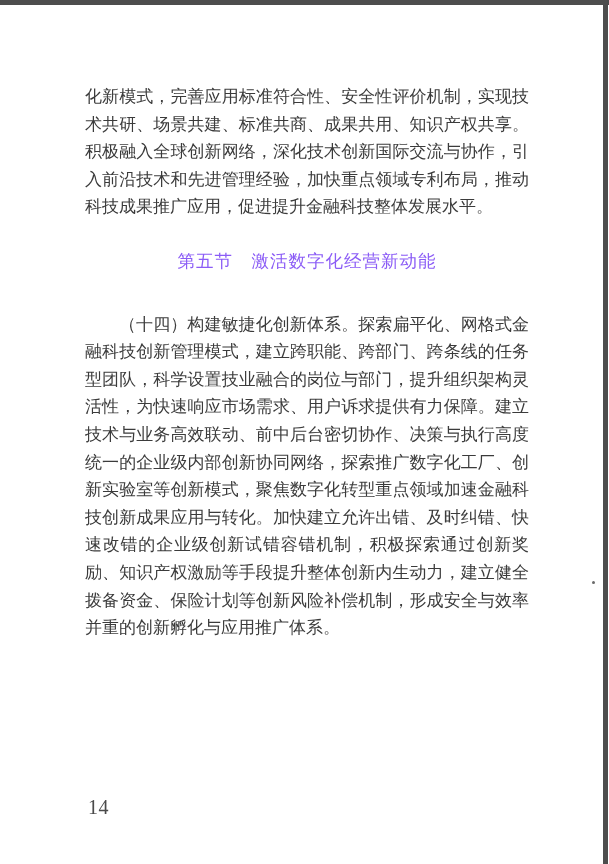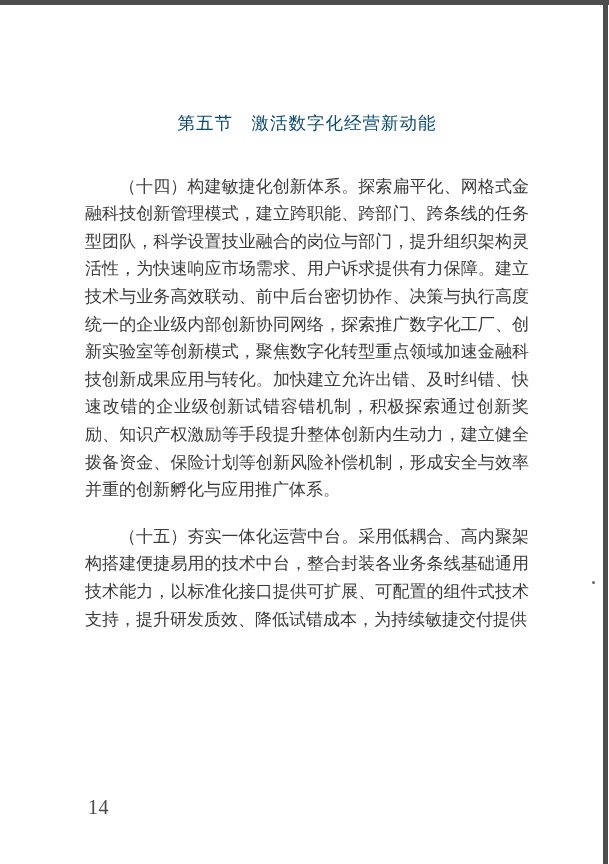--- a/index.html
+++ b/index.html
@@ -44,21 +44,21 @@
     margin: 0;
   }
   p.indented {
     text-indent: 2em;
   }
   .section-heading {
     margin: 27px 0 35px 0;
     font-size: 17.5px;
     font-weight: normal;
     text-align: center;
-    color: #0c4a6e;
+    color: #8b5cf6;
     letter-spacing: 1px;
   }
   p.para-15 {
     margin-top: 19px;
   }
   .page-number {
     position: absolute;
     top: 796px;
     left: 88px;
     font-size: 20px;
@@ -77,25 +77,25 @@
 </style>
 </head>
 <body>
 
 <div class="viewport">
 
   <div class="edge-top"></div>
   <div class="edge-right"></div>
 
   <div class="content">
+    <p>化新模式，完善应用标准符合性、安全性评价机制，实现技术共研、场景共建、标准共商、成果共用、知识产权共享。积极融入全球创新网络，深化技术创新国际交流与协作，引入前沿技术和先进管理经验，加快重点领域专利布局，推动科技成果推广应用，促进提升金融科技整体发展水平。</p>
 
     <h2 class="section-heading">第五节　激活数字化经营新动能</h2>
 
     <p class="indented">（十四）构建敏捷化创新体系。探索扁平化、网格式金融科技创新管理模式，建立跨职能、跨部门、跨条线的任务型团队，科学设置技业融合的岗位与部门，提升组织架构灵活性，为快速响应市场需求、用户诉求提供有力保障。建立技术与业务高效联动、前中后台密切协作、决策与执行高度统一的企业级内部创新协同网络，探索推广数字化工厂、创新实验室等创新模式，聚焦数字化转型重点领域加速金融科技创新成果应用与转化。加快建立允许出错、及时纠错、快速改错的企业级创新试错容错机制，积极探索通过创新奖励、知识产权激励等手段提升整体创新内生动力，建立健全拨备资金、保险计划等创新风险补偿机制，形成安全与效率并重的创新孵化与应用推广体系。</p>
 
-    <p class="indented para-15">（十五）夯实一体化运营中台。采用低耦合、高内聚架构搭建便捷易用的技术中台，整合封装各业务条线基础通用技术能力，以标准化接口提供可扩展、可配置的组件式技术支持，提升研发质效、降低试错成本，为持续敏捷交付提供</p>
   </div>
 
   <div class="page-number">14</div>
 
   <div class="scan-dot"></div>
 
 </div>
 
 </body></html>

